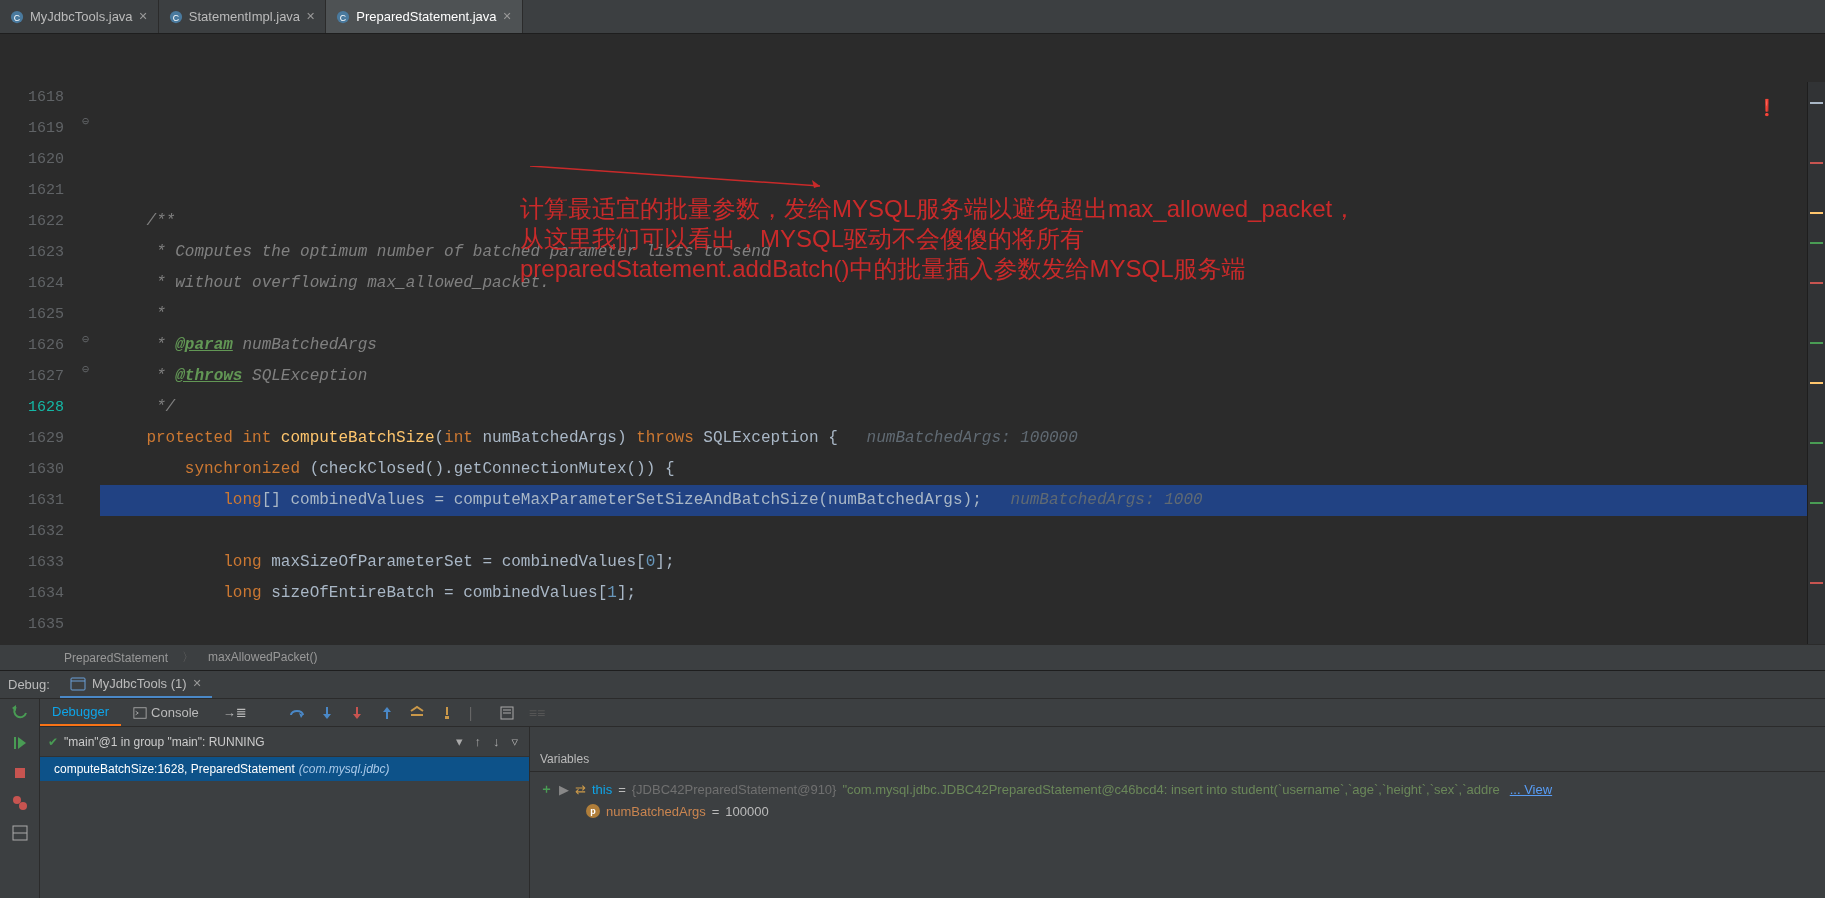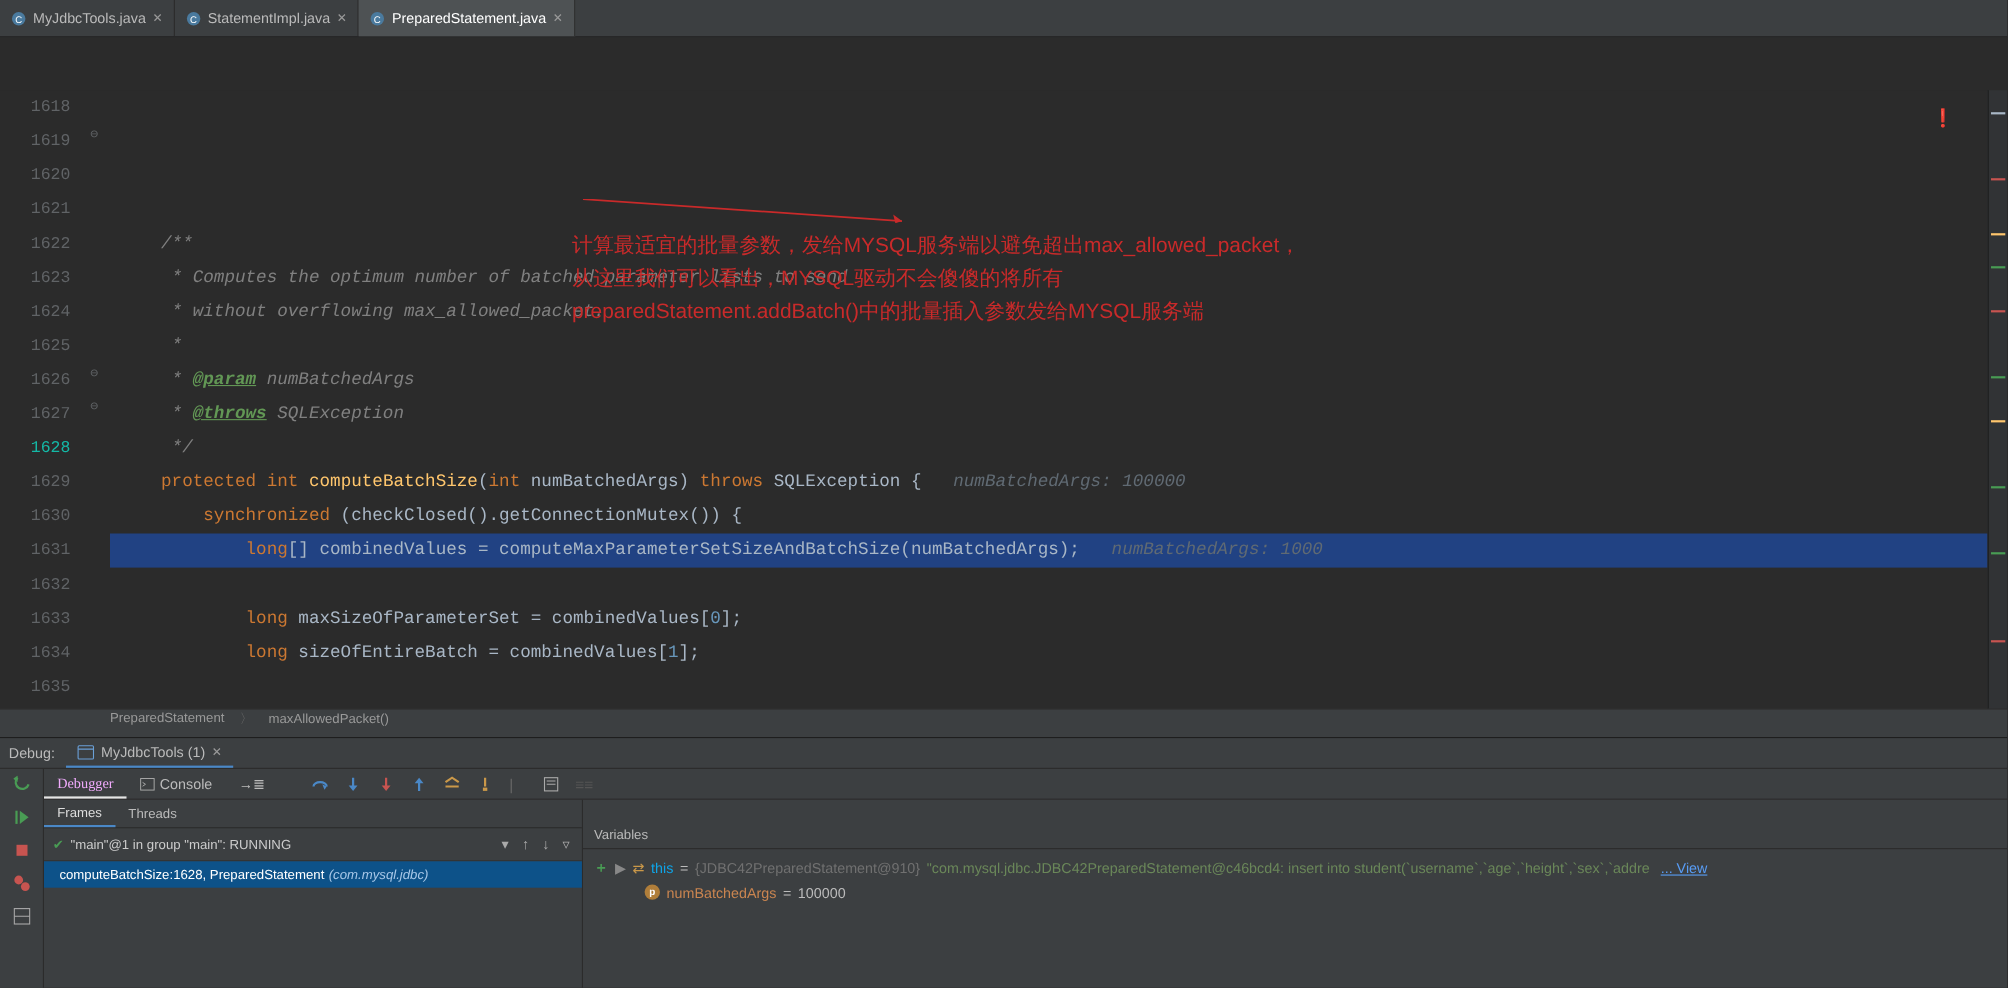--- a/index.html
+++ b/index.html
@@ -16,38 +16,38 @@
   .mark { position:absolute; left:2px; color:#606366; font-size:12px; }
   .code { flex:1; position:relative; font-size:16px; line-height:31px; white-space:pre; overflow:hidden; }
   .code .line { height:31px; padding-left:8px; }
   .code .hl { background:#214283; }
   .kw { color:#cc7832; }
   .fn { color:#ffc66d; }
   .comment { color:#808080; font-style:italic; }
   .doctag { color:#629755; font-style:italic; font-weight:bold; text-decoration:underline; }
   .hint { color:#606a73; font-style:italic; }
   .num { color:#6897bb; }
-  .annotation-overlay { position:absolute; left:520px; top:127px; color:#c92a2a; font-family:"Microsoft YaHei","SimSun",sans-serif; font-size:19px; line-height:30px; pointer-events:none; z-index:50; }
+  .annotation-overlay { position:absolute; left:520px; top:112px; color:#c92a2a; font-family:"Microsoft YaHei","SimSun",sans-serif; font-size:24px; line-height:30px; pointer-events:none; z-index:50; }
   .annotation-overlay .arrow { position:absolute; left:10px; top:-28px; width:300px; height:22px; }
   .minimap { width:18px; background:#313335; border-left:1px solid #1e1e1e; position:relative; }
   .mm-mark { position:absolute; left:2px; right:2px; height:2px; }
-  .breadcrumb { height:26px; background:#3c3f41; display:flex; align-items:flex-start; gap:14px; padding-left:100px; color:#999; font-family:"Segoe UI",Arial,sans-serif; font-size:12px; border-top:1px solid #2b2b2b; }
+  .breadcrumb { height:26px; background:#3c3f41; display:flex; align-items:center; gap:14px; padding-left:64px; color:#999; font-family:"Segoe UI",Arial,sans-serif; font-size:12px; border-top:1px solid #2b2b2b; }
   .breadcrumb span + span::before { content:"〉"; color:#666; margin-right:14px; }
   .debug-panel { background:#3c3f41; border-top:1px solid #1e1e1e; height:276px; display:flex; flex-direction:column; font-family:"Segoe UI",Arial,sans-serif; }
   .debug-header { height:28px; display:flex; align-items:center; gap:10px; padding-left:8px; border-bottom:1px solid #2b2b2b; font-size:13px; color:#bbb;}
   .debug-header .run-label { color:#bbb;}
   .debug-header .run-tab { display:flex; align-items:center; gap:6px; padding:4px 10px; color:#bbb; border-bottom:2px solid #4a88c7; }
   .debug-header .run-tab .close { color:#999; font-size:11px; }
   .debug-body { flex:1; display:flex; }
   .debug-left { width:40px; background:#3c3f41; display:flex; flex-direction:column; align-items:center; padding-top:6px; gap:14px; border-right:1px solid #2b2b2b; }
   .ctrl-icon { width:16px; height:16px; cursor:pointer; }
   .debug-main { flex:1; display:flex; flex-direction:column; }
   .debug-toolbar { height:28px; display:flex; align-items:center; border-bottom:1px solid #2b2b2b; }
   .dtab { padding:0 12px; height:100%; display:flex; align-items:center; color:#bbb; font-size:13px; cursor:pointer; }
-  .dtab.active { border-bottom:2px solid #e5e5e5; color:#f0abfc;font-family:Liberation Serif, serif; }
+  .dtab.active { border-bottom:2px solid #f97316; color:#0ea5e9; }
   .dconsole { display:flex; align-items:center; gap:4px;}
   .step-icons { display:flex; gap:14px; margin-left:30px; }
   .step-icons svg,.step-icons span { width:16px; height:16px; cursor:pointer; }
   .panes { flex:1; display:flex; }
   .frames-pane { width:490px; border-right:1px solid #2b2b2b; display:flex; flex-direction:column; }
   .pane-tabs { height:26px; display:flex; align-items:center; border-bottom:1px solid #2b2b2b; }
   .pane-tab { padding:0 12px; height:100%; display:flex; align-items:center; color:#bbb; font-size:12px; cursor:pointer; }
   .pane-tab.active { border-bottom:2px solid #4a88c7; color:#ddd; }
   .thread-row { height:30px; display:flex; align-items:center; padding:0 8px; gap:6px; color:#ccc; font-size:12px; border-bottom:1px solid #323232;}
   .thread-row .check { color:#499c54;}
@@ -232,24 +232,20 @@
           <svg viewBox="0 0 16 16">
               <rect x="2" y="2" width="12" height="12" fill="none" stroke="#aaa"></rect>
               <line x1="4" y1="5" x2="12" y2="5" stroke="#aaa"></line>
               <line x1="4" y1="8" x2="12" y2="8" stroke="#aaa"></line>
             </svg>
           <span style="color:#555">≡≡</span>
         </div>
       </div>
       <div class="panes">
         <div class="frames-pane">
-          <div class="pane-tabs">
-            <div class="pane-tab active">Frames</div>
-            <div class="pane-tab">Threads</div>
-          </div>
           <div class="thread-row">
             <span class="check">✔</span>
             <span>"main"@1 in group "main": RUNNING</span>
             <span class="spacer"></span>
             <span class="mini-btn">▾</span>
             <span class="mini-btn">↑</span>
             <span class="mini-btn">↓</span>
             <span class="mini-btn">▿</span>
           </div>
           <div class="frame-item">

